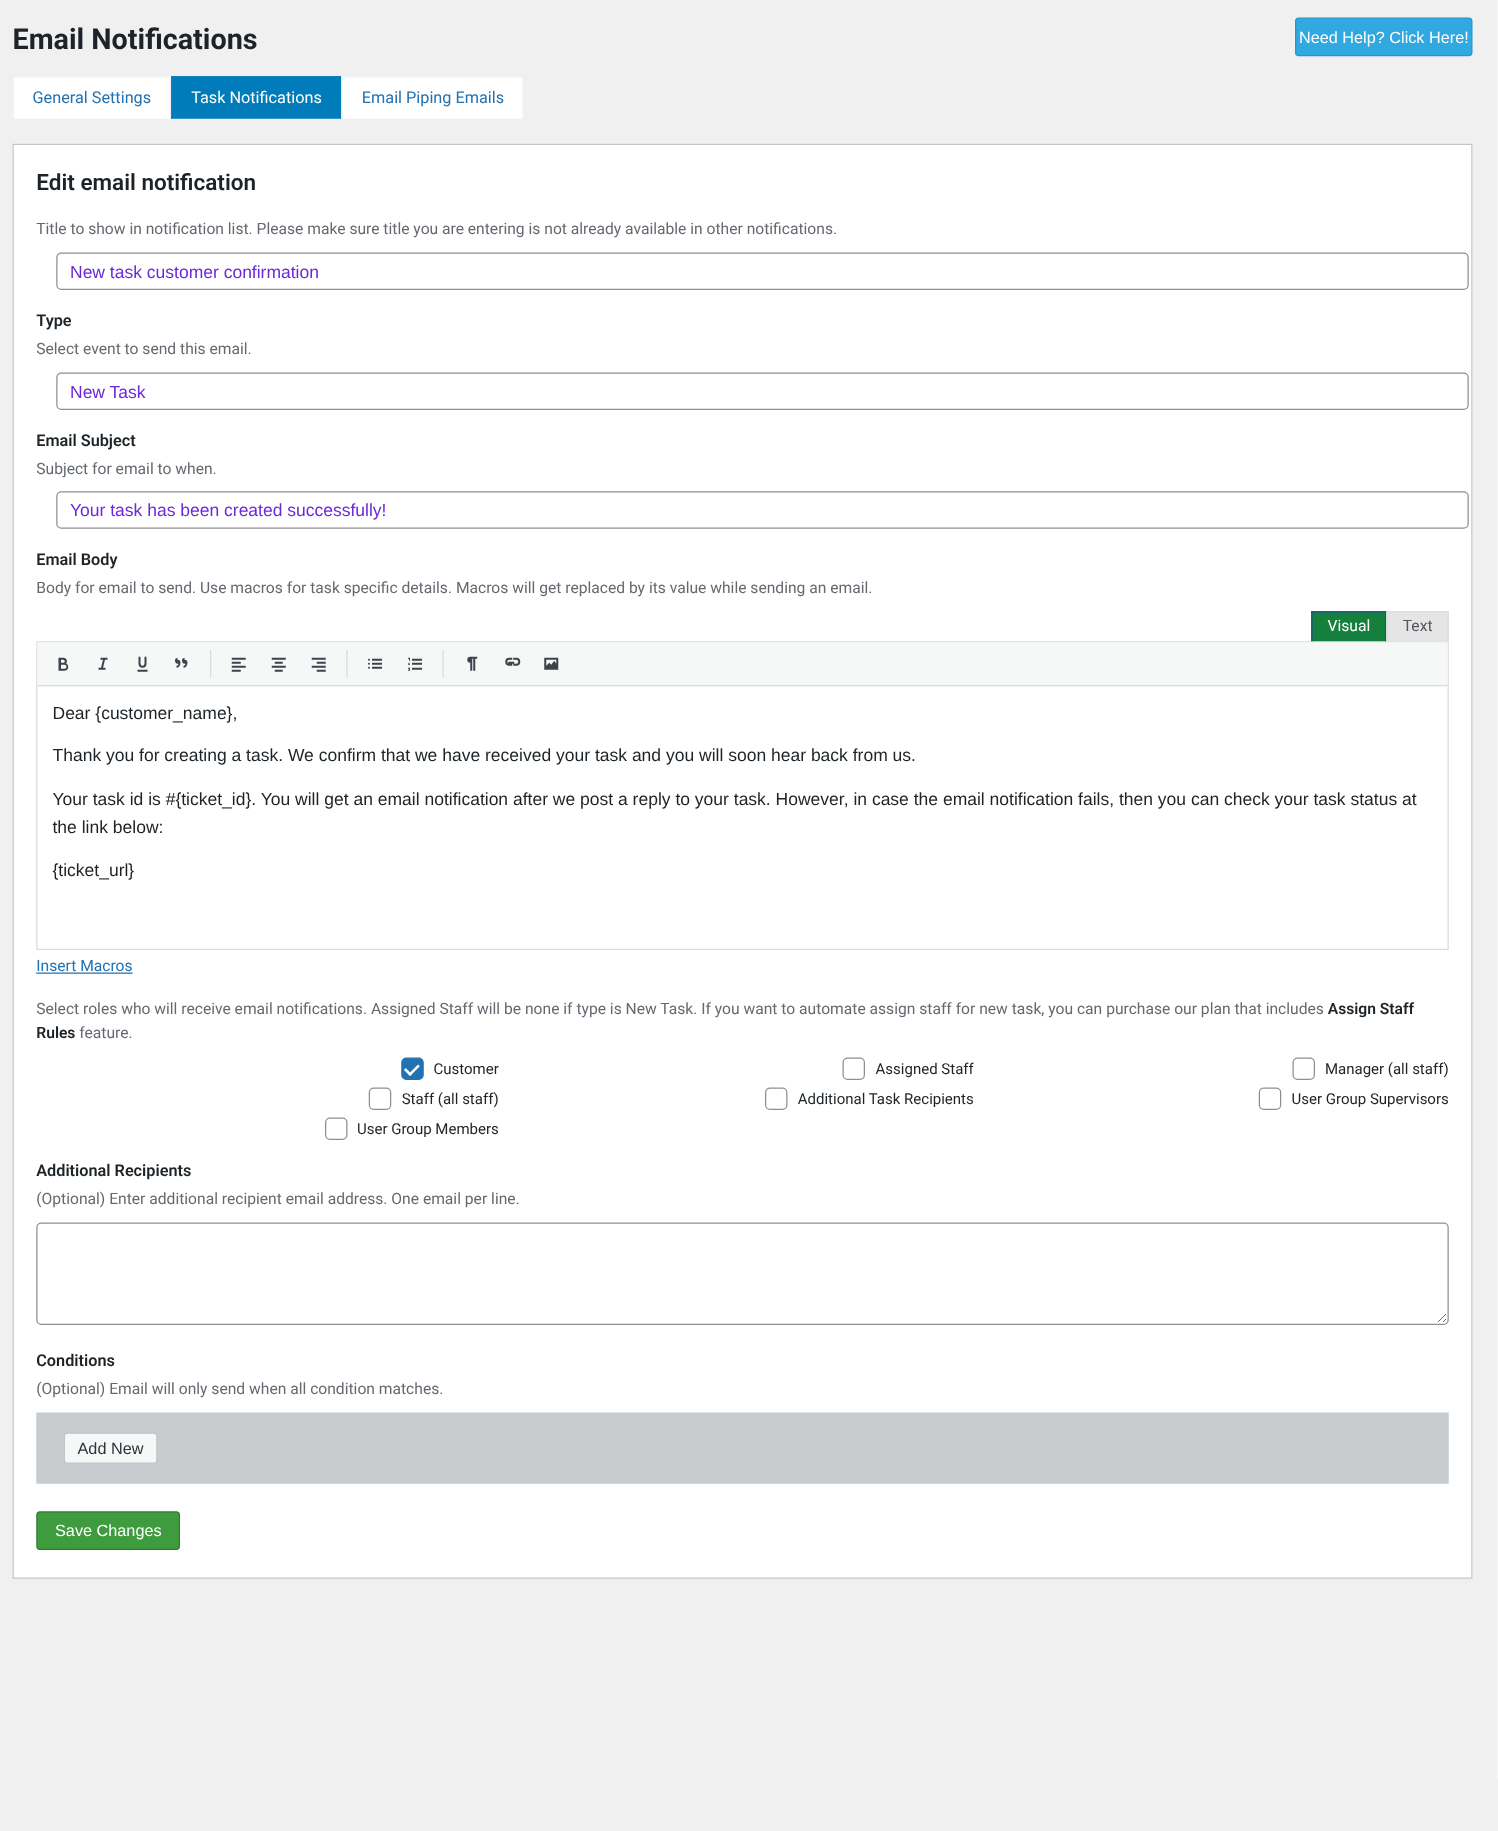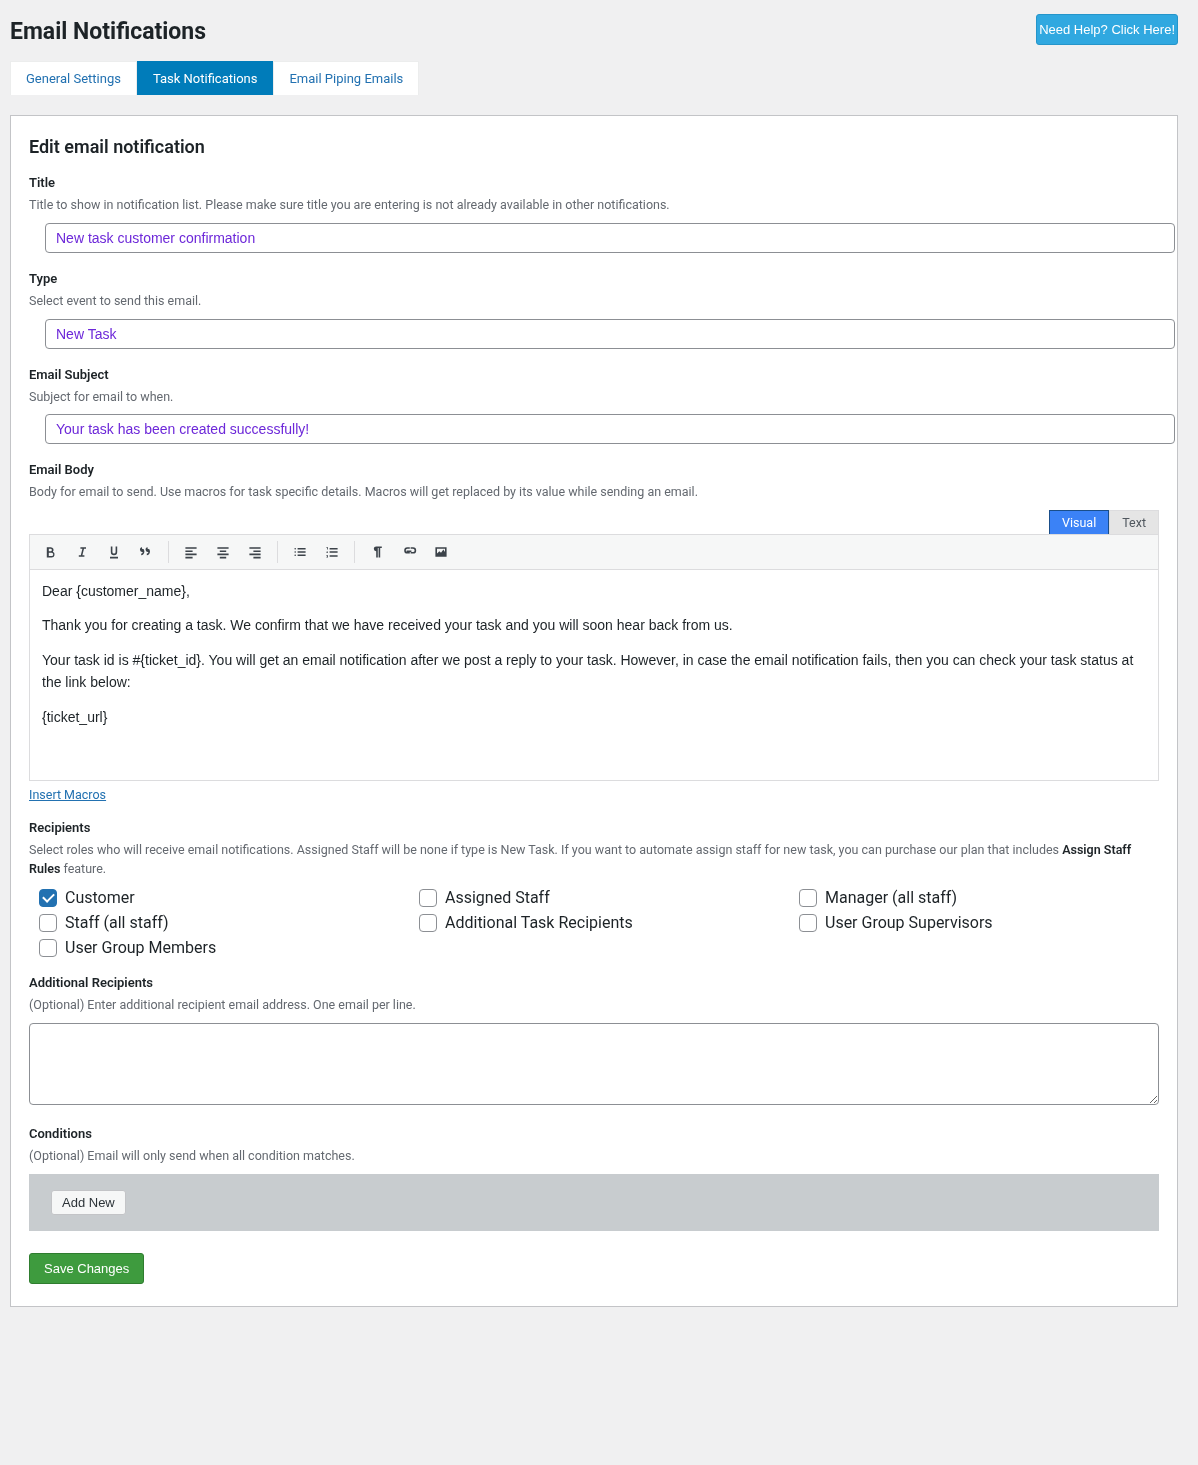--- a/index.html
+++ b/index.html
@@ -33,31 +33,31 @@
   .field-hint { color:#646970; font-size:12.5px; margin-bottom:8px; line-height:1.5;}
   .field-hint b { font-weight:600; color:#1d2327;}
   input.text-input, select.text-input {
     width:100%; border:1px solid #8c8f94; border-radius:4px; padding:6px 10px; font-size:14px;
     color:#6d28d9; background:#fff;margin-left:16px;
   }
   
   .editor-wrap { border:1px solid #dcdcde; }
   .editor-tabs { display:flex; justify-content:flex-end; gap:0;}
   .etab { border:1px solid #dcdcde; border-bottom:none; background:#e5e5e5; color:#50575e; padding:4px 12px; font-size:12.5px; cursor:pointer;}
-  .etab.active { background:#3b82f6; color:#fff; border-color:#1a4e8a;}
+  .etab.active { background:#15803d; color:#fff; border-color:#1a4e8a;}
   .toolbar { background:#f6f7f7; border-bottom:1px solid #dcdcde; padding:4px 6px; display:flex; gap:4px; flex-wrap:wrap;}
   .tb-btn { width:28px; height:26px; display:flex; align-items:center; justify-content:center; color:#3c434a; border-radius:2px; cursor:pointer;}
   .tb-btn svg { width:16px; height:16px; fill:currentColor; }
   .tb-sep { width:1px; background:#dcdcde; margin:2px 4px;}
   .editor-body { padding:10px 12px 40px 12px; font-size:14px; line-height:1.6; font-family: Verdana, Geneva, sans-serif; min-height:150px; color:#1d2327;}
   .editor-body p { margin-bottom:12px;}
   a.insert-macros { color:#2271b1; text-decoration:underline; font-size:12.5px; display:inline-block; margin-top:6px;text-align:center;}
   
   .recip-grid { display:grid; grid-template-columns: 1fr 1fr 1fr; gap:6px 20px; margin-top:10px; padding-left:10px;}
-  .chk-item { display:flex; align-items:center; gap:8px; font-size:16px; color:#1d2327; }
+  .chk-item { display:flex; align-items:center; gap:8px; font-size:12px; color:#1d2327;justify-content:flex-end; }
   .chk {
     width:18px; height:18px; border:1px solid #8c8f94; border-radius:4px; display:flex; align-items:center; justify-content:center;
     background:#fff; flex-shrink:0; cursor:pointer;
   }
   .chk.checked { background:#2271b1; border-color:#2271b1; }
   .chk.checked::after { content:""; width:5px; height:9px; border:solid #fff; border-width:0 2px 2px 0; transform:rotate(45deg); margin-top:-2px;}
   textarea.multiline {
     width:100%; border:1px solid #8c8f94; border-radius:4px; padding:8px 10px; font-size:14px; resize:vertical;
     min-height:80px;
   }
@@ -77,21 +77,20 @@
   <div class="tab">General Settings</div>
   <div class="tab active">Task Notifications</div>
   <div class="tab">Email Piping Emails</div>
 </div>
 
 <div class="panel">
   <h2 class="section-title">Edit email notification</h2>
 
   
   <div class="field-block">
-    <label class="field-label">Title</label>
     <div class="field-hint">Title to show in notification list. Please make sure title you are entering is not already available in other notifications.</div>
     <input class="text-input" type="text" value="New task customer confirmation" style="">
   </div>
 
   
   <div class="field-block">
     <label class="field-label">Type</label>
     <div class="field-hint">Select event to send this email.</div>
     <input class="text-input" type="text" value="New Task" style="">
   </div>
@@ -183,21 +182,20 @@
         <p>Thank you for creating a task. We confirm that we have received your task and you will soon hear back from us.</p>
         <p>Your task id is #{ticket_id}. You will get an email notification after we post a reply to your task. However, in case the email notification fails, then you can check your task status at the link below:</p>
         <p>{ticket_url}</p>
       </div>
     </div>
     <a href="#" class="insert-macros">Insert Macros</a>
   </div>
 
   
   <div class="field-block">
-    <label class="field-label">Recipients</label>
     <div class="field-hint">
       <span>Select roles who will receive email notifications. Assigned Staff will be none if type is New Task. If you want to automate assign staff for new task, you can purchase our plan that includes </span><b>Assign Staff Rules</b><span> feature.</span>
     </div>
     <div class="recip-grid">
       <div class="chk-item">
           <span class="chk checked"></span>
           <span>Customer</span>
         </div>
       <div class="chk-item">
           <span class="chk"></span>

